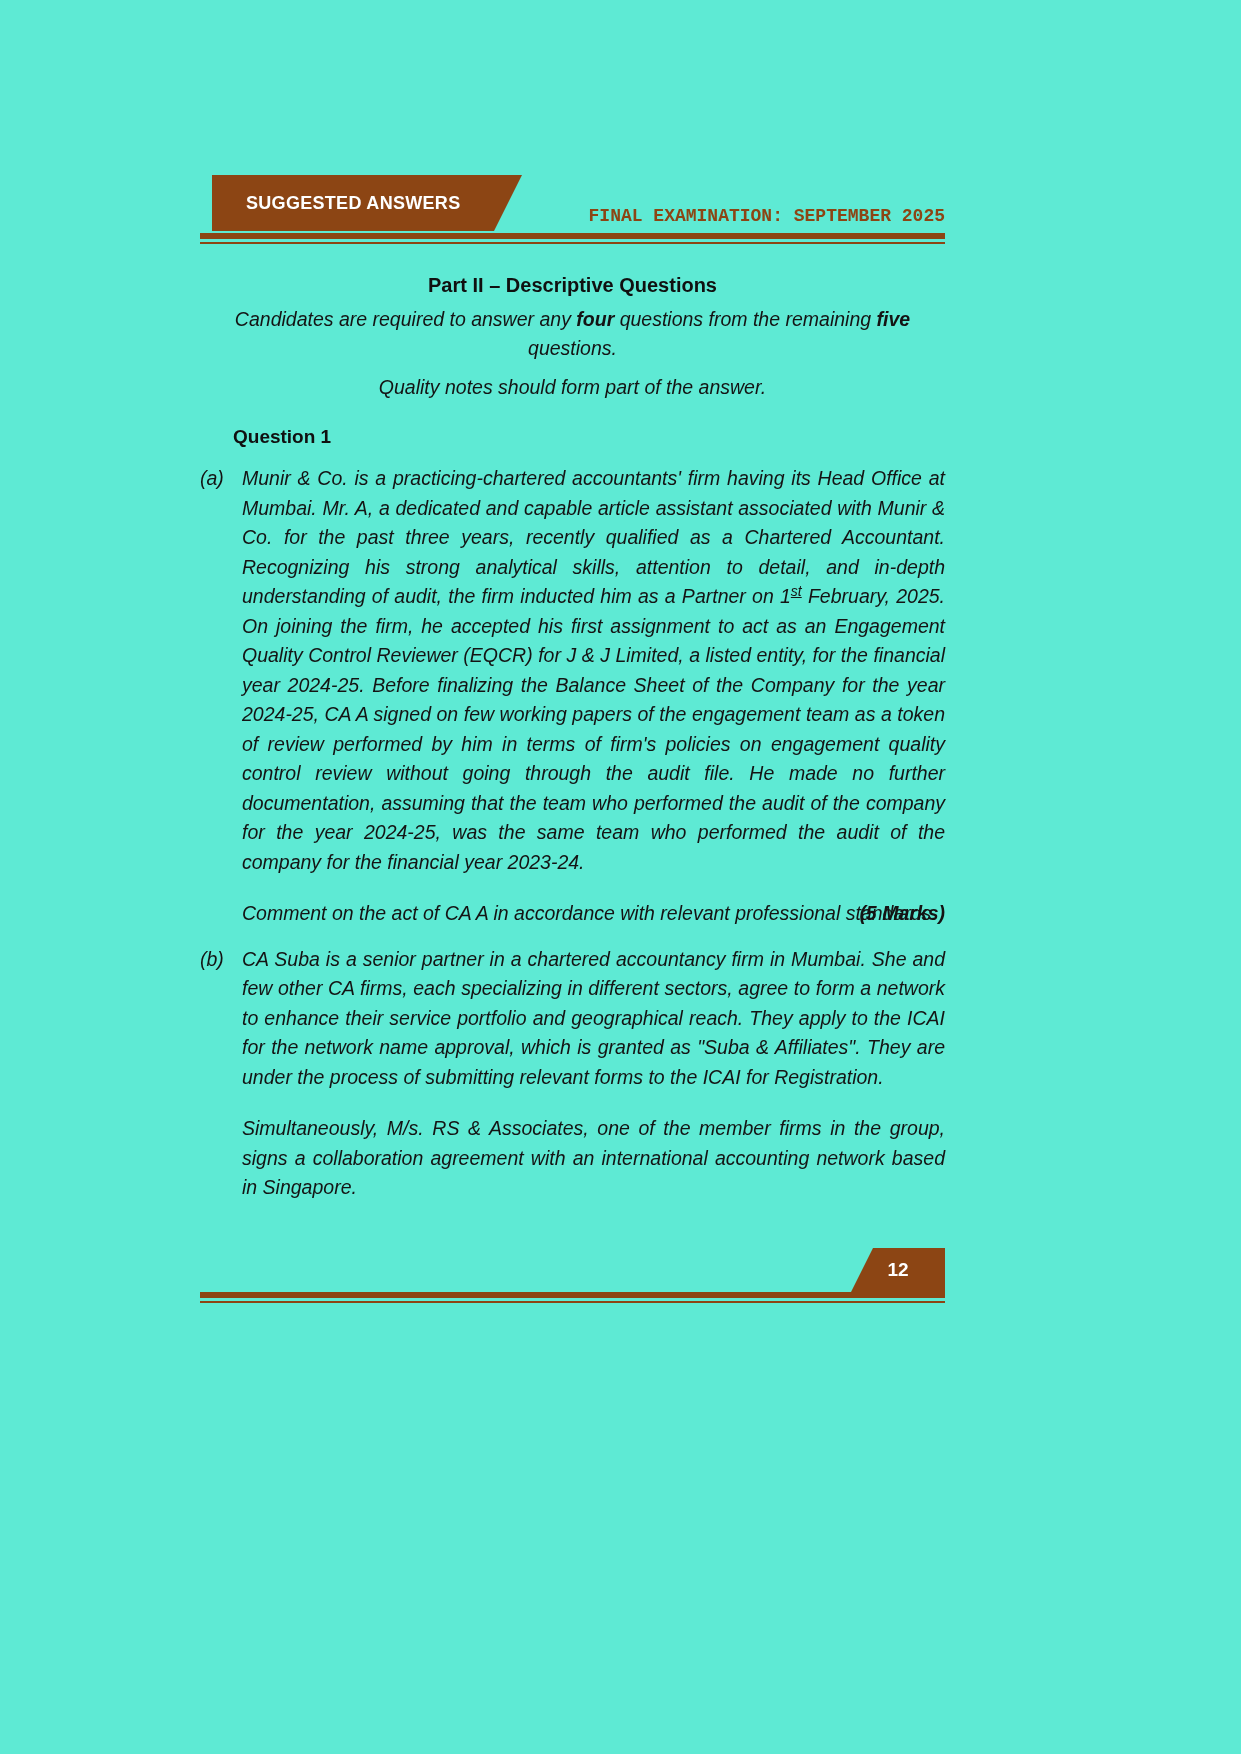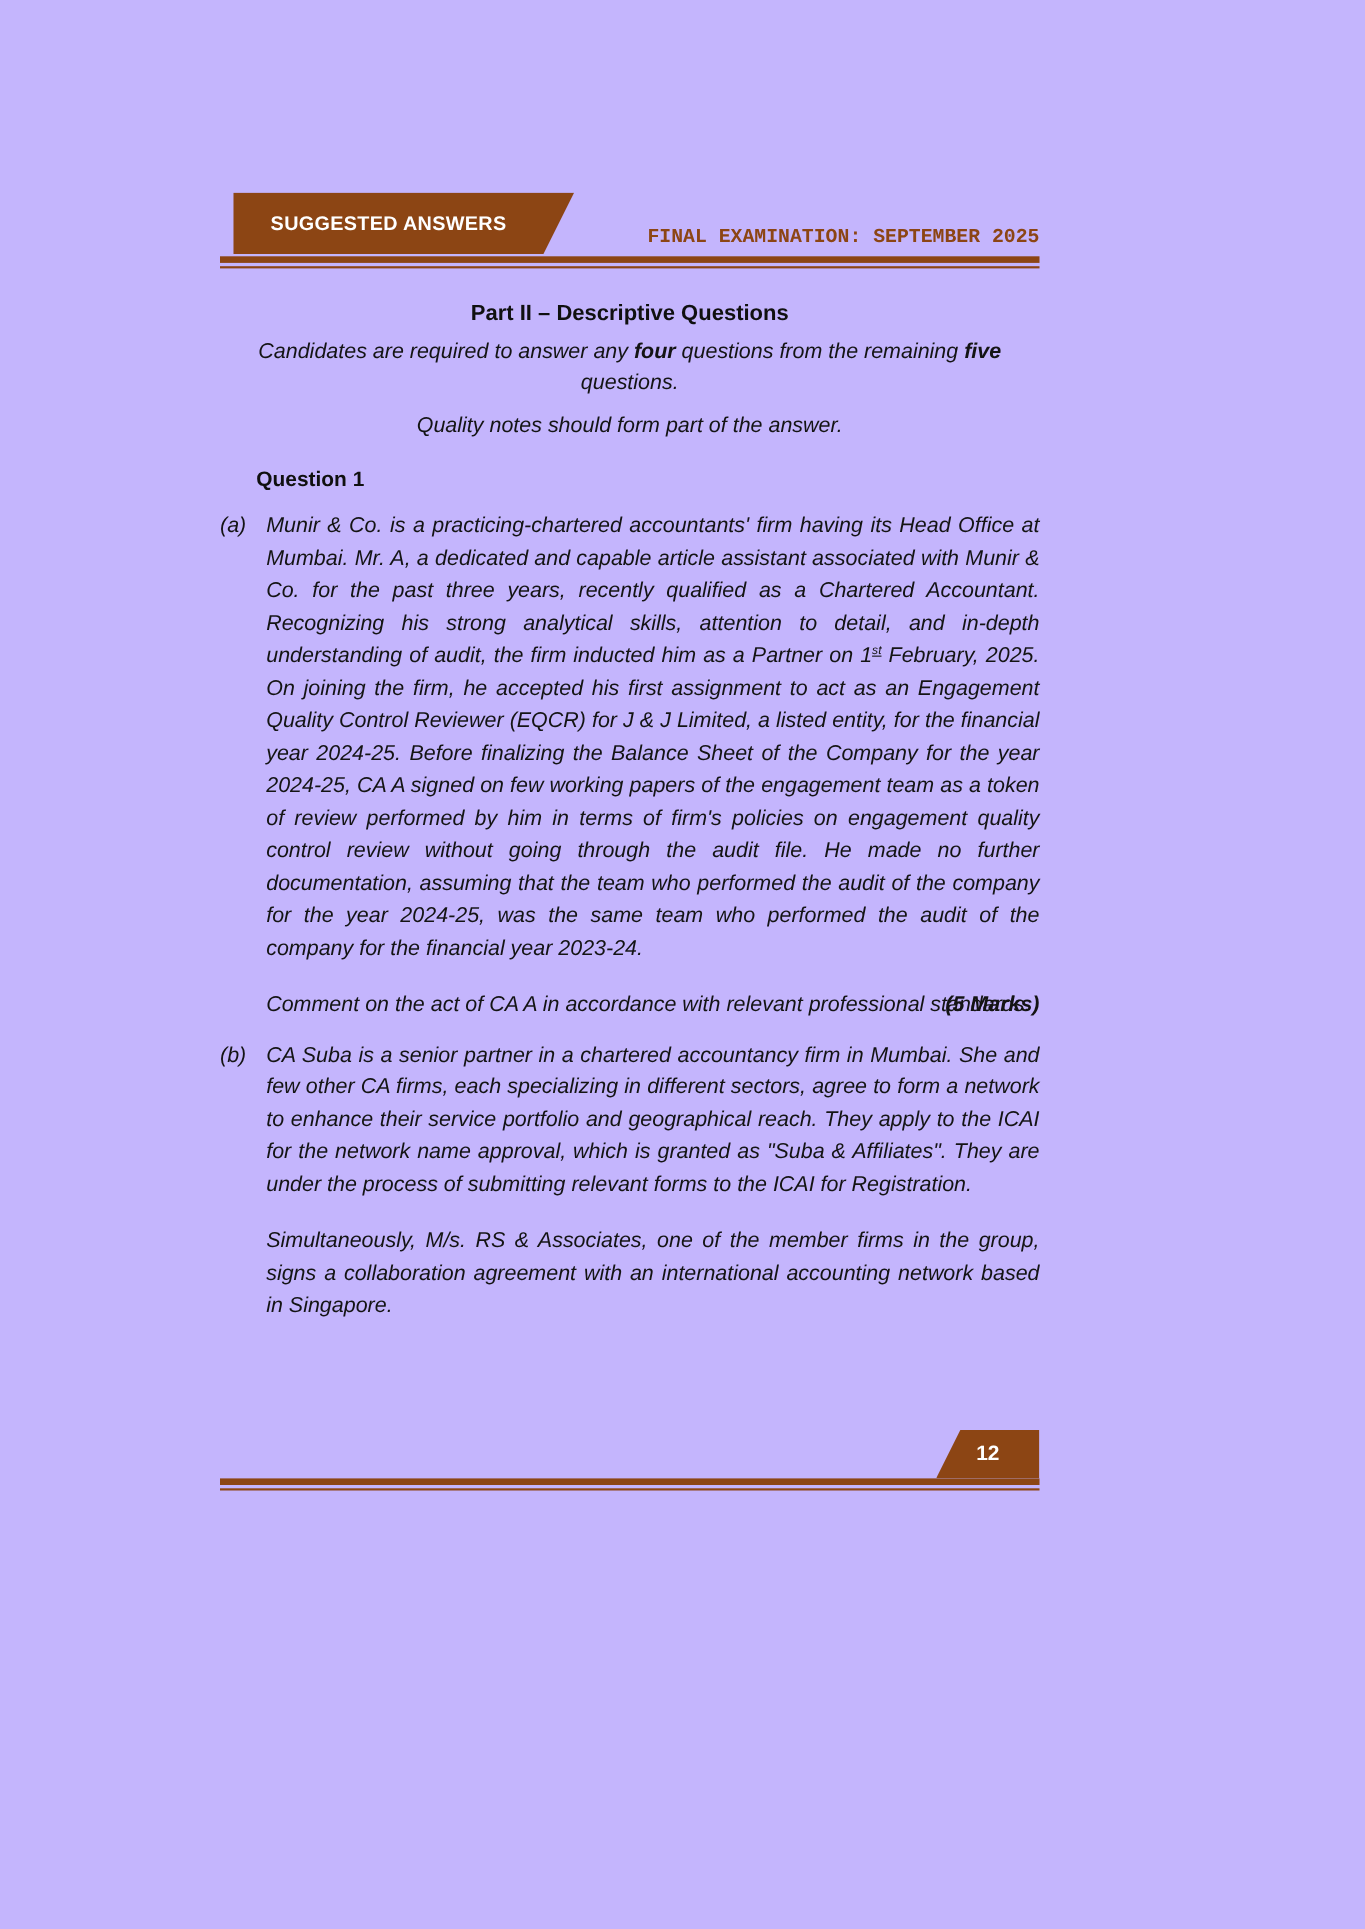--- a/index.html
+++ b/index.html
@@ -6,21 +6,21 @@
   html, body { background: #ffffff; }
   body {
     width: 1241px; height: 1754px;
     font-family: "Liberation Sans", sans-serif;
     color: #141414;
   }
   .page {
     position: relative;
     width: 1241px; height: 1754px;
     padding: 175px 296px 0 200px;
-    background: #c4b5fd;
+    background: #5eead4;
     overflow: hidden;
   }
 
   
   .header-row {
     display: flex;
     justify-content: space-between;
     align-items: flex-end;
     height: 56px;
   }
@@ -82,33 +82,33 @@
     font-size: 19.5px; line-height: 29.5px;
   }
   .qa-body { flex: 1; min-width: 0; }
   .qa-para {
     font-style: italic;
     font-size: 19.5px;
     line-height: 29.5px;
     text-align: justify;
   }
   .qa-para + .qa-para { margin-top: 22px; }
-  sup { font-size: 11px; line-height: 0; text-decoration: underline; }
+  sup { font-size: 14px; line-height: 0; text-decoration: underline; }
   .comment-para { position: relative; margin-top: 14px; padding-right: 2px; }
   .marks {
     position: absolute; right: 0; bottom: 0;
     font-weight: bold; font-style: italic;
     white-space: nowrap;
   }
 
   
   .footer {
     position: absolute;
     left: 200px; right: 296px;
-    top: 1300px;
+    top: 1248px;
   }
   .page-box {
     width: 94px; height: 44px;
     background: #8C4514;
     color: #ffffff;
     font-weight: bold;
     font-size: 19px;
     display: flex; align-items: center; justify-content: center;
     margin-left: auto;
     clip-path: polygon(22px 0, 100% 0, 100% 100%, 0 100%);

